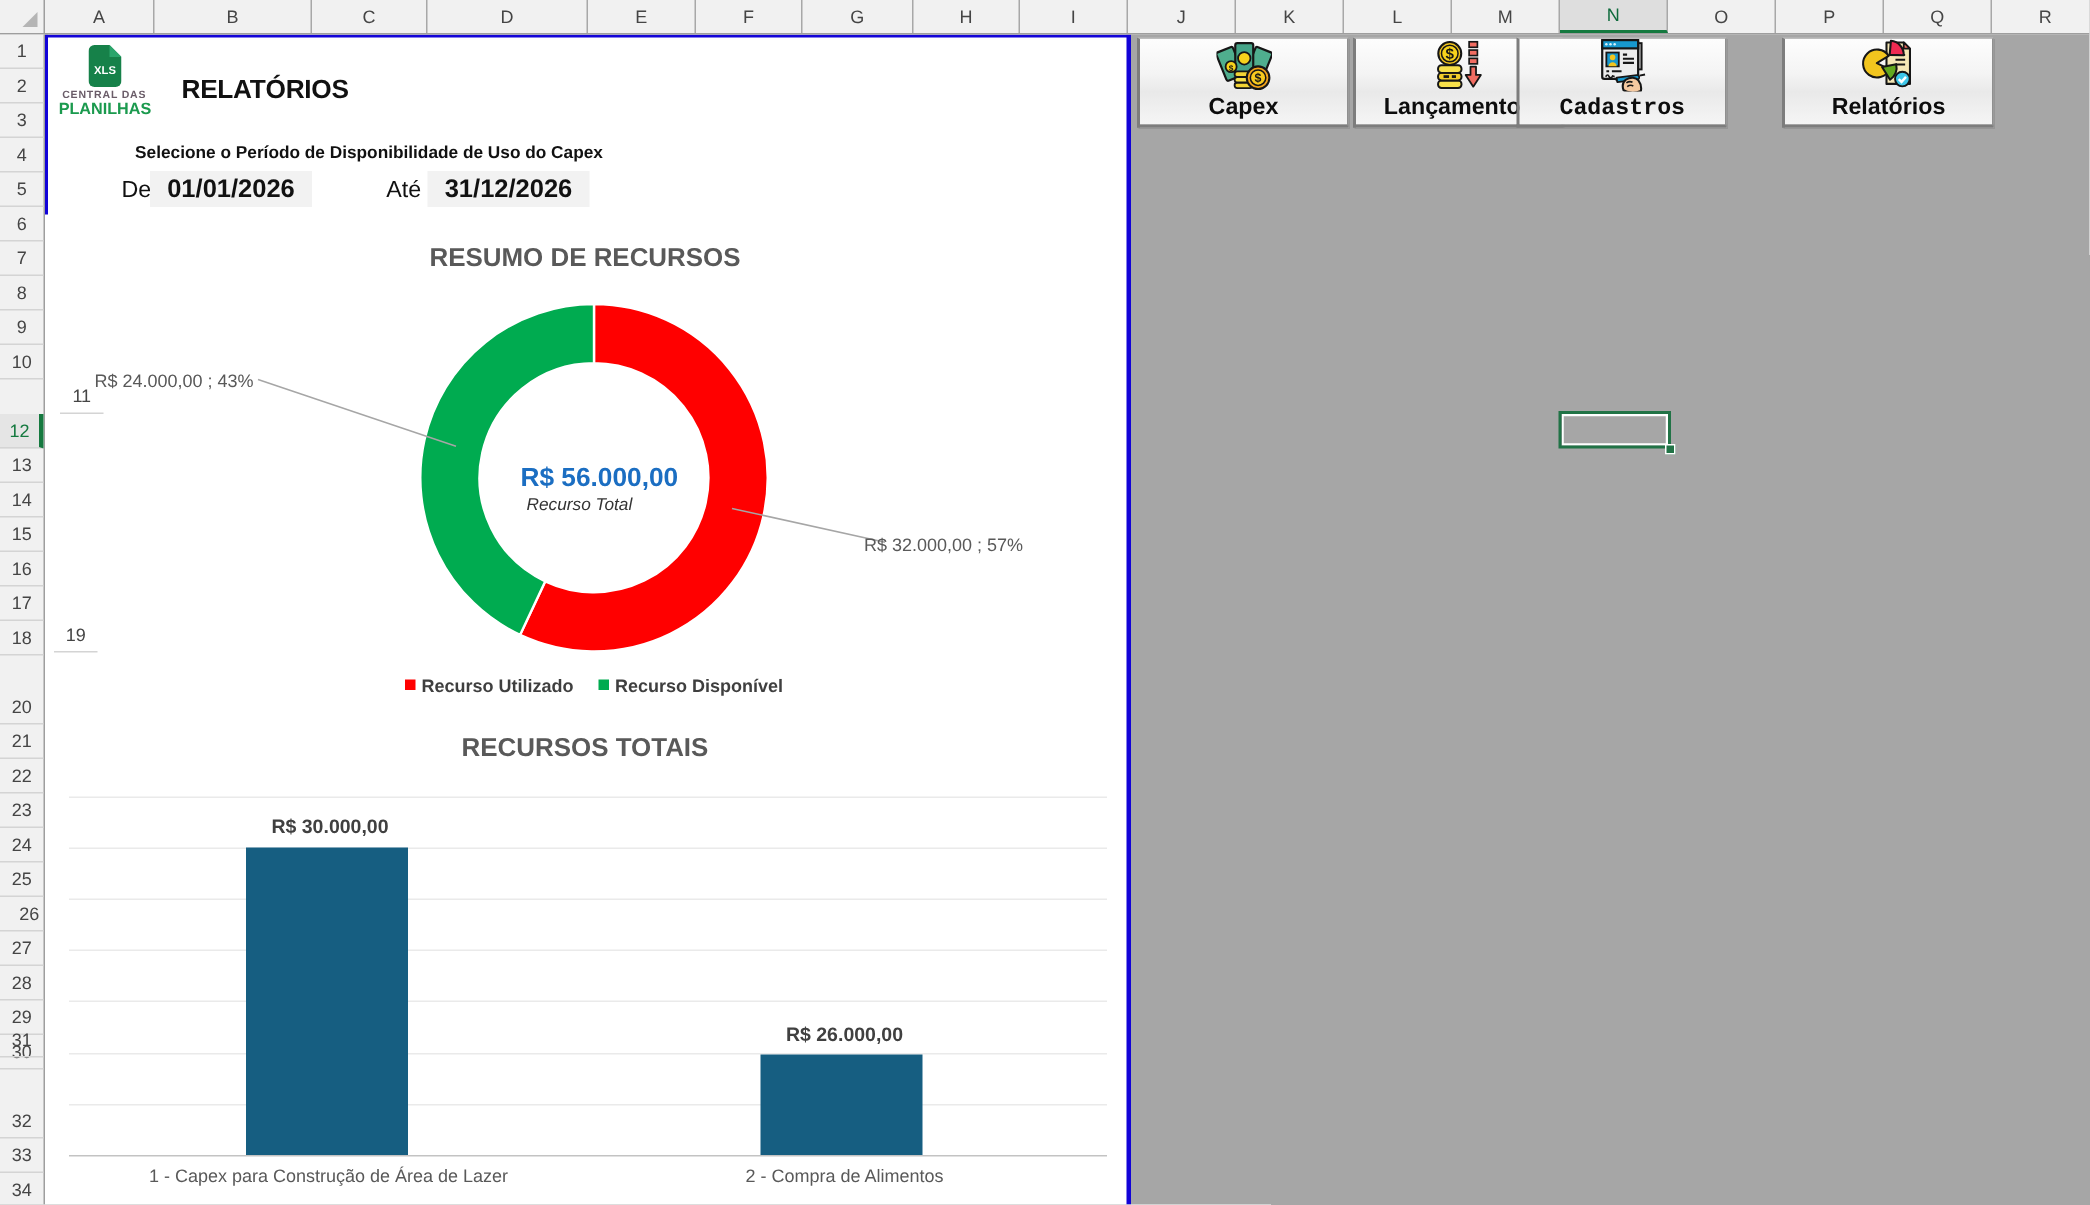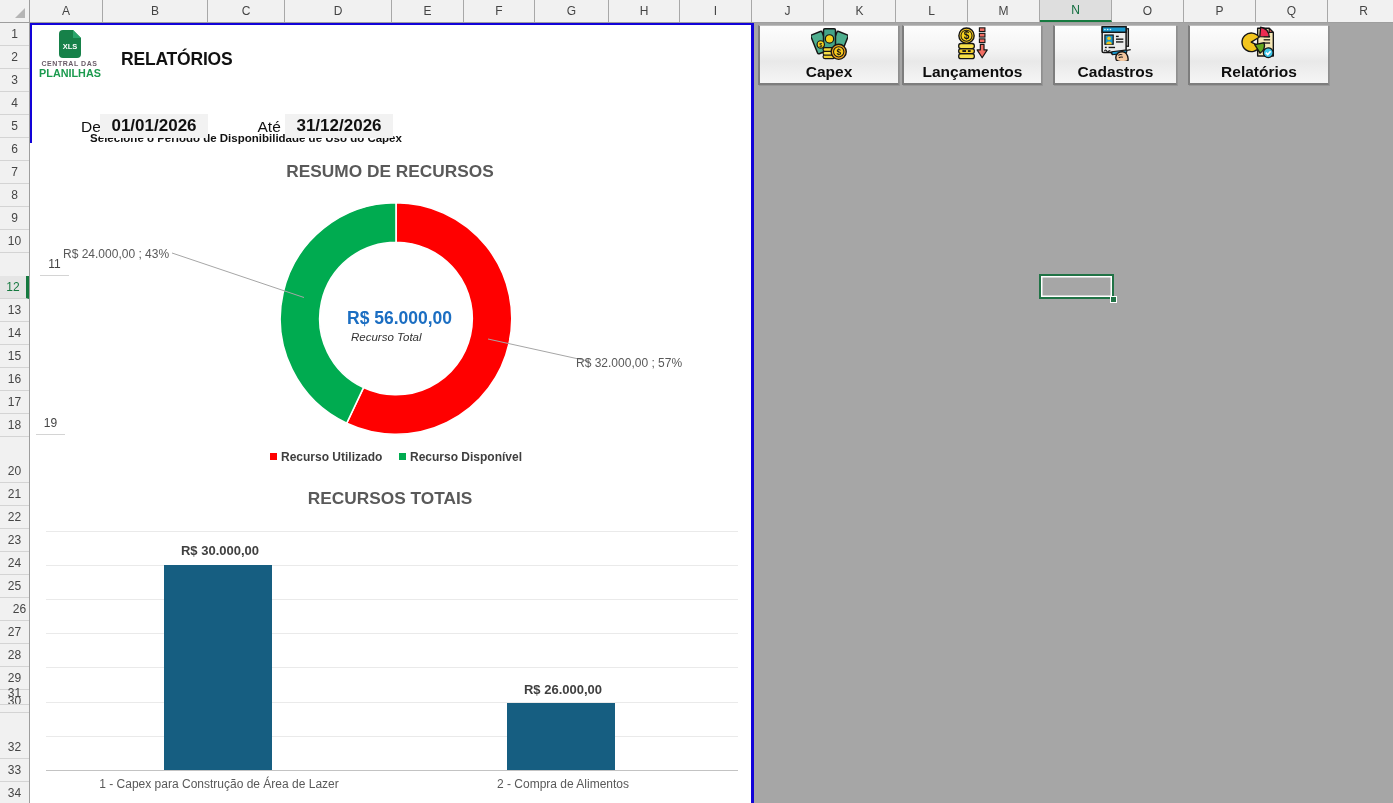--- a/index.html
+++ b/index.html
@@ -21,21 +21,21 @@
 #panel { left:30px; top:23px; width:724px; height:780px; background:#ffffff; border-top:2px solid #1203d8; border-right:3px solid #1203d8; }
 #leftblue { left:30px; top:23px; width:2px; height:120px; background:#1203d8; }
 
 
 #xlsicon { left:59px; top:30px; width:22px; height:28px; }
 #centraldas { left:36px; top:60px; width:67px; text-align:center; font-size:7px; font-weight:bold; color:#6a5c68; letter-spacing:.55px; }
 #planilhas { left:30px; top:67px; width:80px; text-align:center; font-size:10.8px; font-weight:bold; color:#1b9a4e; }
 
 #titulo { left:121px; top:48.5px; font-size:17.5px; font-weight:bold; color:#111; letter-spacing:-0.2px; }
 
-#selper { left:0px; top:96px; width:492px; text-align:center; font-size:11.5px; font-weight:600; color:#111;margin-top:36px; }
+#selper { left:0px; top:96px; width:492px; text-align:center; font-size:11.5px; font-weight:600; color:#111; }
 #lblde { left:81px; top:117.5px; font-size:15.5px; color:#111; }
 #box1 { left:100px; top:114px; width:108px; height:24px; background:#f2f2f2; text-align:center; font-size:17px; font-weight:bold; color:#111; line-height:24px; }
 #lblate { left:257.5px; top:117.5px; font-size:15.5px; color:#111; }
 #box2 { left:285px; top:114px; width:108px; height:24px; background:#f2f2f2; text-align:center; font-size:17px; font-weight:bold; color:#111; line-height:24px; }
 
 
 #t1 { left:140px; top:161px; width:500px; text-align:center; font-size:17.3px; font-weight:bold; color:#595959; }
 #donutsvg { left:30px; top:185px; }
 #dval { left:347px; top:308px; width:200px; text-align:left; font-size:17.5px; font-weight:bold; color:#1b6ec2; }
 #dsub { left:351px; top:331px; font-size:11.5px; font-style:italic; color:#333; }
@@ -216,21 +216,21 @@
 <text x="13.5" y="14.5" font-size="11" font-weight="bold" fill="#161616" text-anchor="middle" font-family="Liberation Sans">$</text>
 <g stroke="#161616" stroke-width="1.2" fill="#f26d62">
 <rect x="27.5" y="2" width="6" height="4"></rect>
 <rect x="27.5" y="8" width="6" height="4"></rect>
 <rect x="27.5" y="14" width="6" height="4"></rect>
 </g>
 <path d="M28.5 20 h4 v6 h3.5 L30.5 34.5 L25 26 h3.5 Z" fill="#f26d62" stroke="#161616" stroke-width="1.3" stroke-linejoin="round"></path>
 </svg></span>
 <span class="bt">Lançamentos</span>
   </div>
-<div class="abs btn" style="left:1053px;width:124px;">
+<div class="abs btn" style="left:1011px;width:140px;font-family:Liberation Mono, monospace;">
 <span class="ic"><svg width="39" height="35" viewBox="0 0 42 38">
 <rect x="10" y="3" width="25" height="19" fill="#b9b9b9" stroke="#161616" stroke-width="1.4"></rect>
 <rect x="6.5" y="0.8" width="26" height="28" rx="1.5" fill="#ececec" stroke="#161616" stroke-width="1.6"></rect>
 <rect x="6.5" y="0.8" width="26" height="6" fill="#1798ce" stroke="#161616" stroke-width="1.6"></rect>
 <circle cx="9.5" cy="3.8" r="0.9" fill="#d8f2fa"></circle>
         <circle cx="12.5" cy="3.8" r="0.9" fill="#d8f2fa"></circle>
         <circle cx="15.5" cy="3.8" r="0.9" fill="#d8f2fa"></circle>
 <rect x="9.5" y="9.8" width="9" height="10" fill="#1798ce" stroke="#161616" stroke-width="1.3"></rect>
 <circle cx="14" cy="13.3" r="2" fill="#f2c51e"></circle>
         <path d="M11 19.8 a3 3 0 0 1 6 0 Z" fill="#f2c51e"></path>

